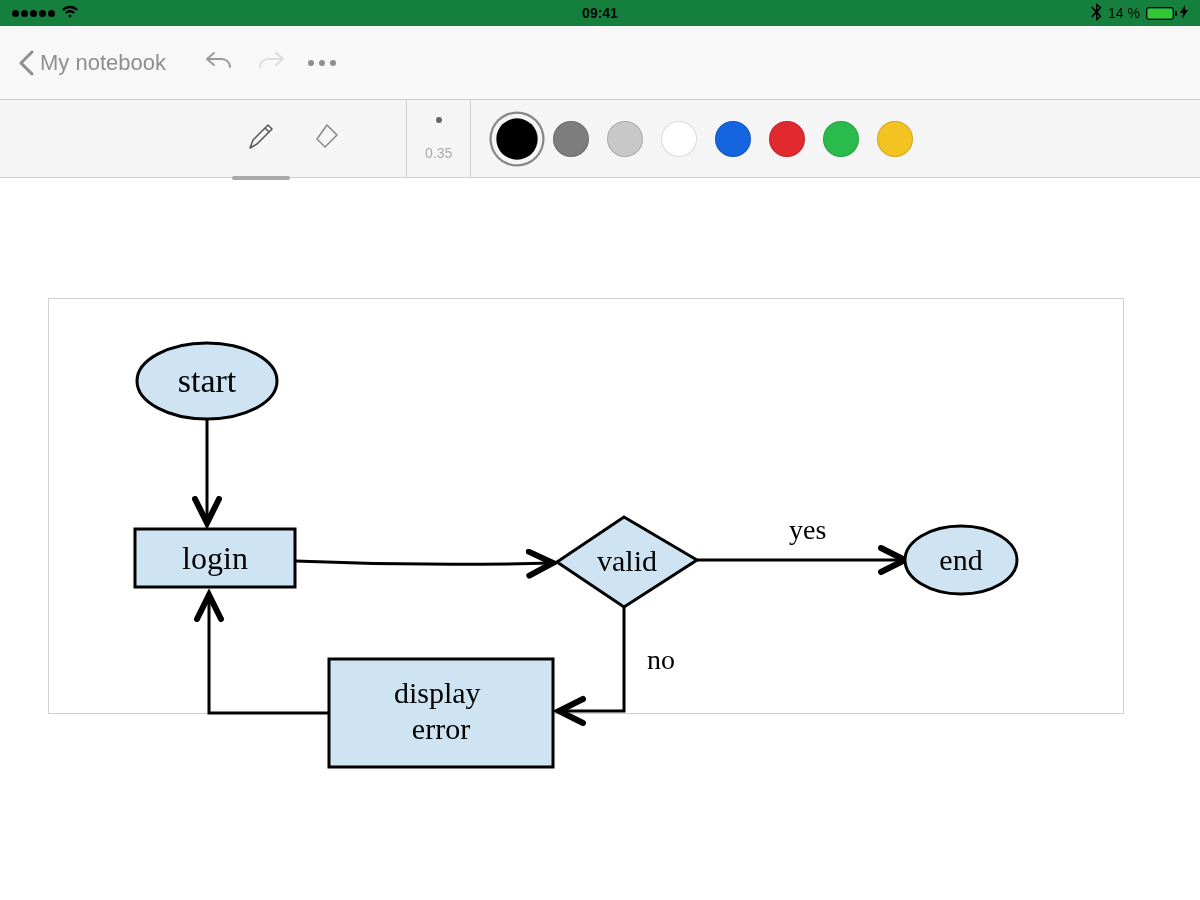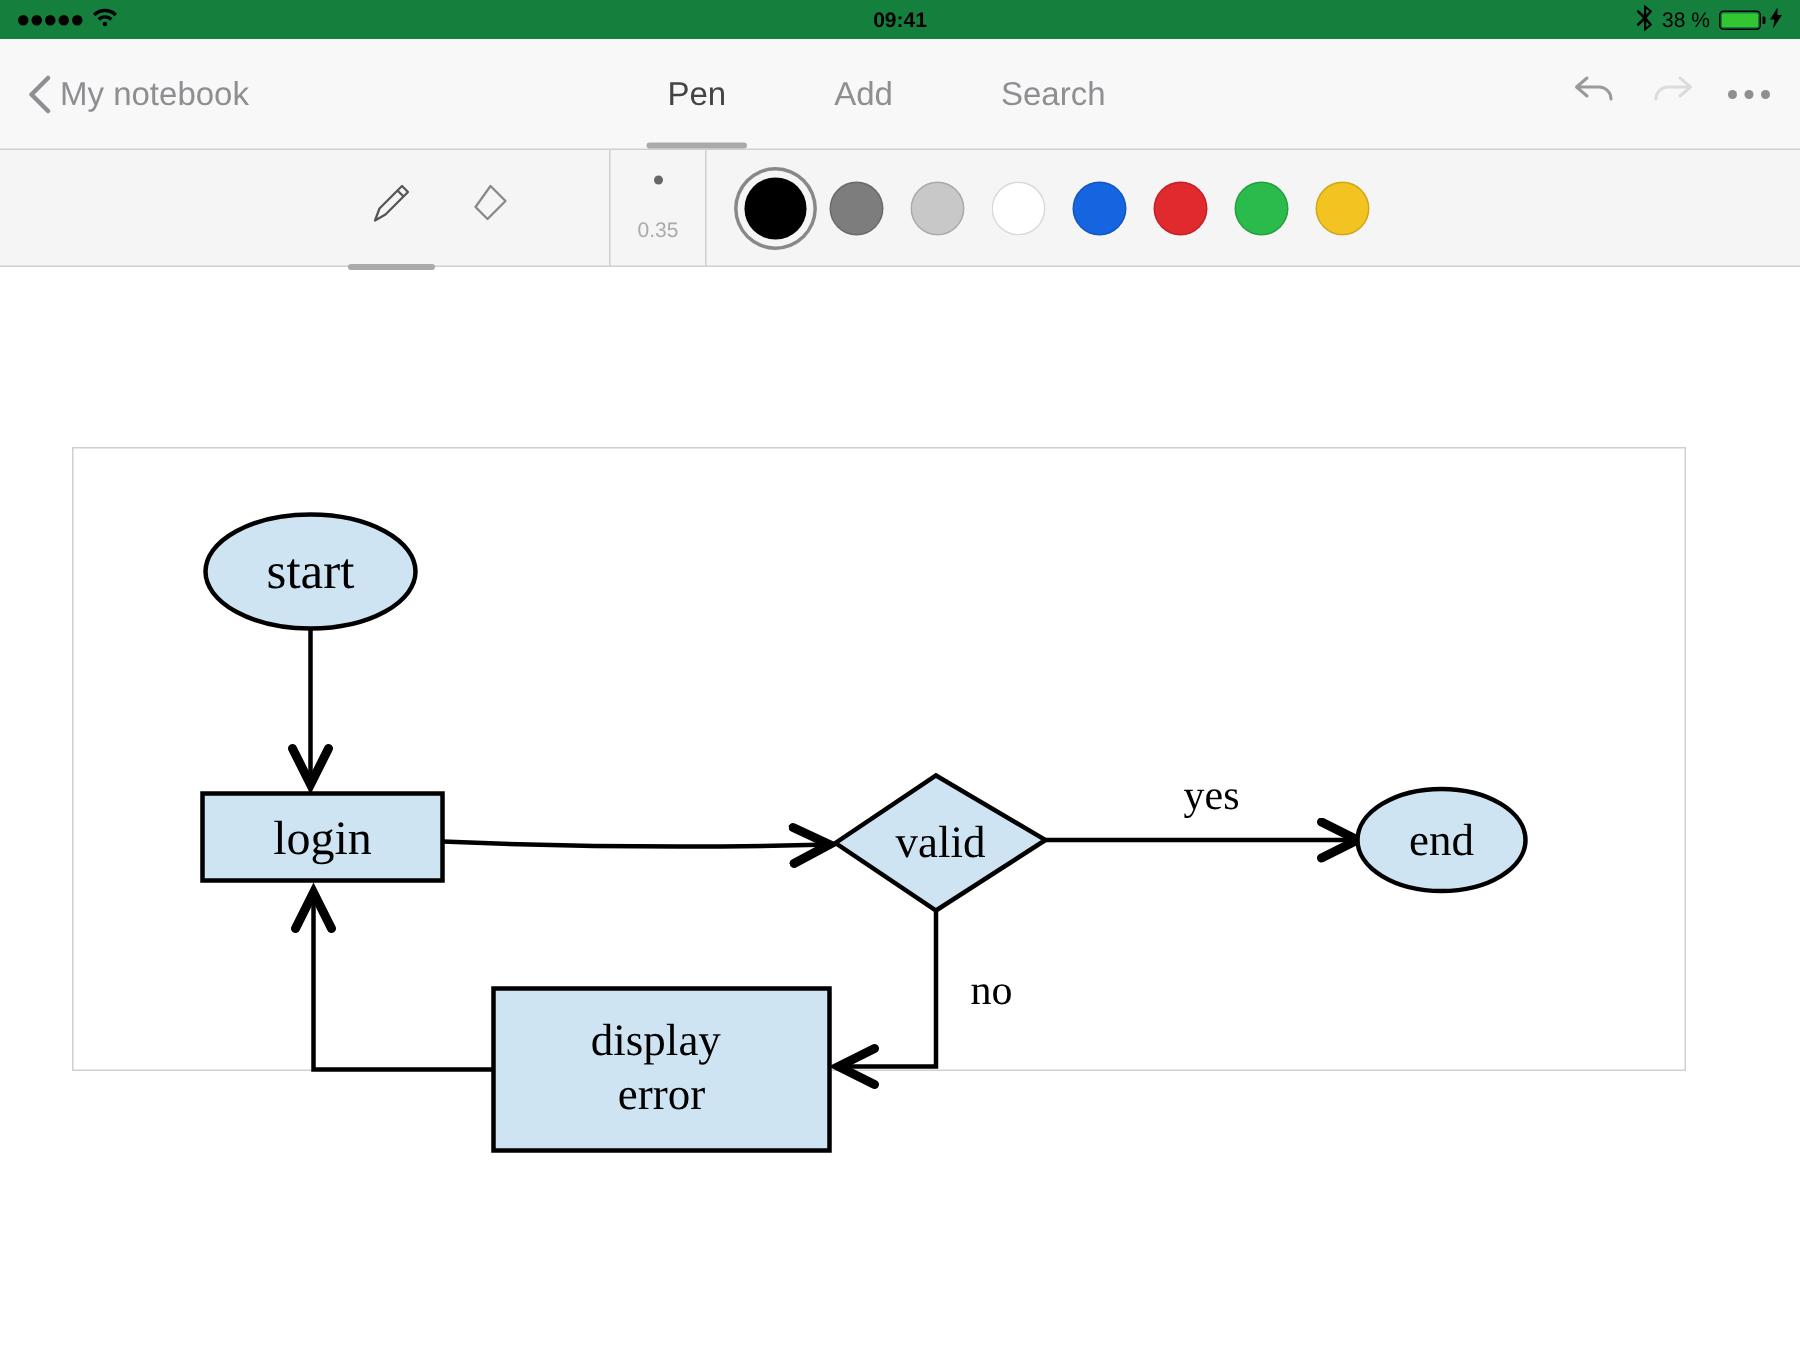--- a/index.html
+++ b/index.html
@@ -62,43 +62,38 @@
         </svg>
     </span>
   </div>
   <div class="status-center">09:41</div>
   <div class="status-right">
     <span>
       <svg width="11" height="18" viewBox="0 0 11 18">
           <path d="M5 0v7L1 3.5 0 4.6 4.3 9 0 13.4 1 14.5 5 11v7l5.5-4.5L6.8 9l3.7-4.5L5 0zm1.5 2.9l2 1.6-2 2.2V2.9zm0 8.4l2 2.2-2 1.6v-3.8z" fill="#000"></path>
         </svg>
     </span>
-    <span>38 %</span>
+    <span>14 %</span>
     <span class="battery">
         <span class="battery-fill"></span>
       </span>
     <span>
       <svg width="8" height="14" viewBox="0 0 8 14">
           <path d="M5 0L0 8h3l-1 6 6-9H5l0-5z" fill="#000"></path>
         </svg>
     </span>
   </div>
 </div>
 
 <div class="header">
   <div class="back-btn">
     <svg width="16" height="26" viewBox="0 0 16 26">
         <path d="M14 2L3 13l11 11" stroke="#8e8e93" stroke-width="3" fill="none" stroke-linecap="round" stroke-linejoin="round"></path>
       </svg>
     <span>My notebook</span>
-  </div>
-  <div class="tabs">
-    <div class="tab active">Pen</div>
-    <div class="tab">Add</div>
-    <div class="tab">Search</div>
   </div>
   <div class="header-right">
     <span class="icon-btn">
       <svg width="30" height="24" viewBox="0 0 30 24">
           <path d="M10 4L3 10l7 6M3 10h15a8 8 0 018 8" stroke="#9a9a9a" stroke-width="2" fill="none" stroke-linecap="round" stroke-linejoin="round"></path>
         </svg>
     </span>
     <span class="icon-btn" style="opacity:.45">
       <svg width="30" height="24" viewBox="0 0 30 24">
           <path d="M20 4l7 6-7 6M27 10H12a8 8 0 00-8 8" stroke="#bbb" stroke-width="2" fill="none" stroke-linecap="round" stroke-linejoin="round"></path>

